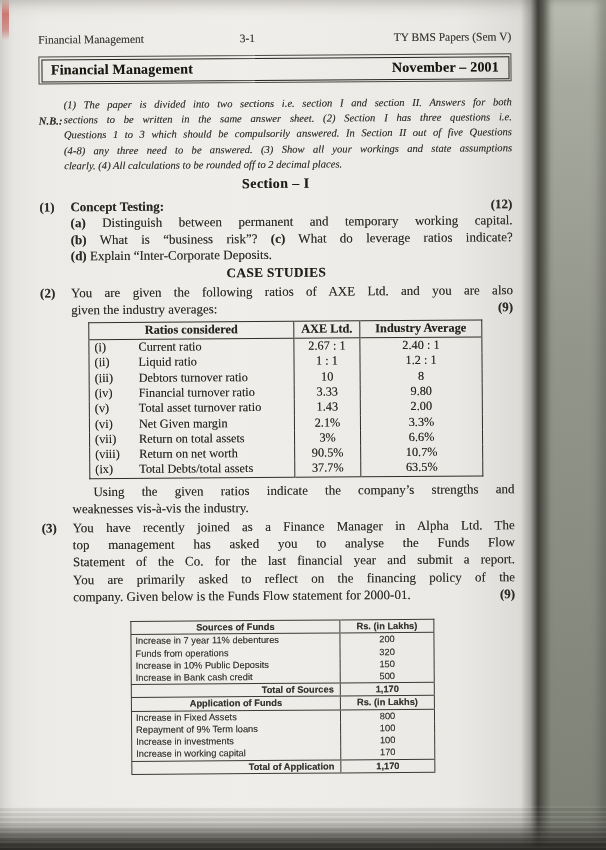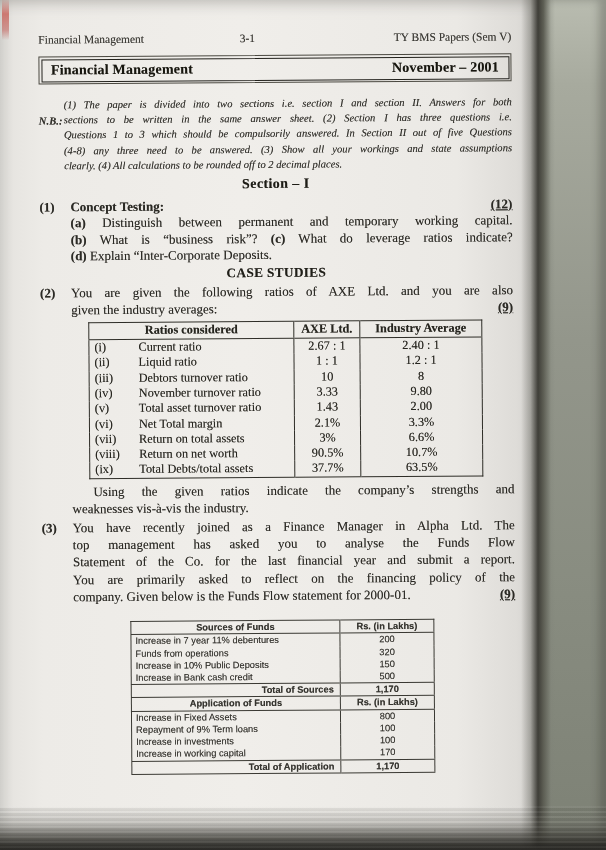--- a/index.html
+++ b/index.html
@@ -67,21 +67,21 @@
   .nb{margin-top:13px;position:relative;padding-left:25px;font-style:italic;font-size:10.6px;line-height:15.2px;color:#32312c;}
   .nb-label{position:absolute;left:0;top:16px;font-weight:bold;}
 
   .jl{text-align:justify;text-align-last:justify;white-space:nowrap;}
 
   .section-h{margin-top:4px;text-align:center;font-weight:bold;font-size:14px;letter-spacing:.4px;color:#1d1c16;}
 
   .qrow{display:flex;margin-top:5px;font-size:13px;line-height:17px;}
   .qnum{width:31px;font-weight:bold;flex:none;}
   .qtitle{font-weight:bold;flex:1;}
-  .qmarks{font-weight:bold;text-decoration:underline;}
+  .qmarks{font-weight:bold;}
 
   .qbody{padding-left:31px;font-size:13px;line-height:16.5px;}
   .qbody b{font-weight:bold;}
 
   .case-h{text-align:center;font-weight:bold;font-size:13.2px;letter-spacing:.4px;margin-top:1px;color:#201f19;}
 
   .qblock{display:flex;margin-top:2px;font-size:13px;line-height:17.3px;}
   .qblock .qtext{flex:1;min-width:0;}
   .lwm{display:flex;justify-content:space-between;}
 
@@ -183,31 +183,31 @@
               <td><span class="rn">(ii)</span><span>Liquid ratio</span></td>
               <td class="c">1 : 1</td>
               <td class="c">1.2 : 1</td>
             </tr>
           <tr>
               <td><span class="rn">(iii)</span><span>Debtors turnover ratio</span></td>
               <td class="c">10</td>
               <td class="c">8</td>
             </tr>
           <tr>
-              <td><span class="rn">(iv)</span><span>November turnover ratio</span></td>
+              <td><span class="rn">(iv)</span><span>Financial turnover ratio</span></td>
               <td class="c">3.33</td>
               <td class="c">9.80</td>
             </tr>
           <tr>
               <td><span class="rn">(v)</span><span>Total asset turnover ratio</span></td>
               <td class="c">1.43</td>
               <td class="c">2.00</td>
             </tr>
           <tr>
-              <td><span class="rn">(vi)</span><span>Net Total margin</span></td>
+              <td><span class="rn">(vi)</span><span>Net Given margin</span></td>
               <td class="c">2.1%</td>
               <td class="c">3.3%</td>
             </tr>
           <tr>
               <td><span class="rn">(vii)</span><span>Return on total assets</span></td>
               <td class="c">3%</td>
               <td class="c">6.6%</td>
             </tr>
           <tr>
               <td><span class="rn">(viii)</span><span>Return on net worth</span></td>

